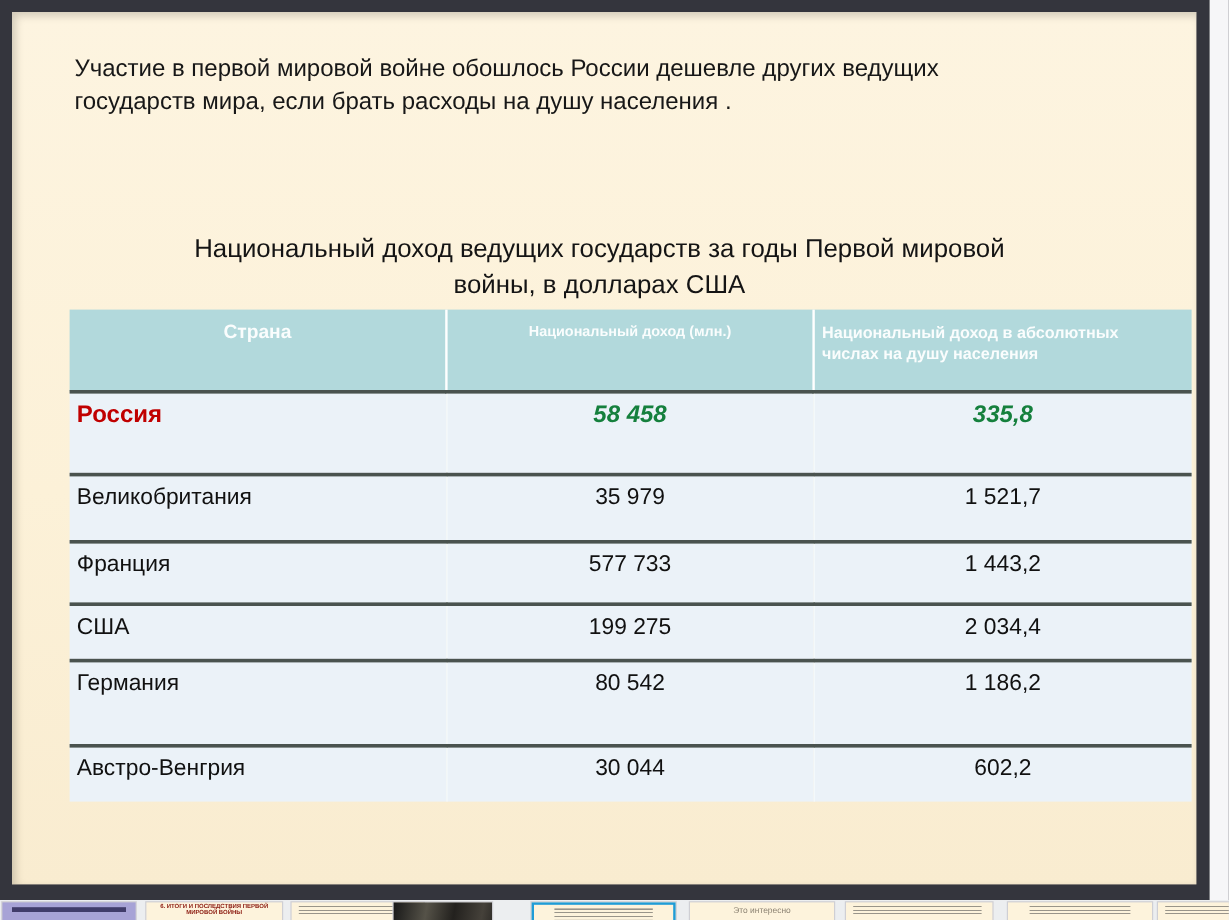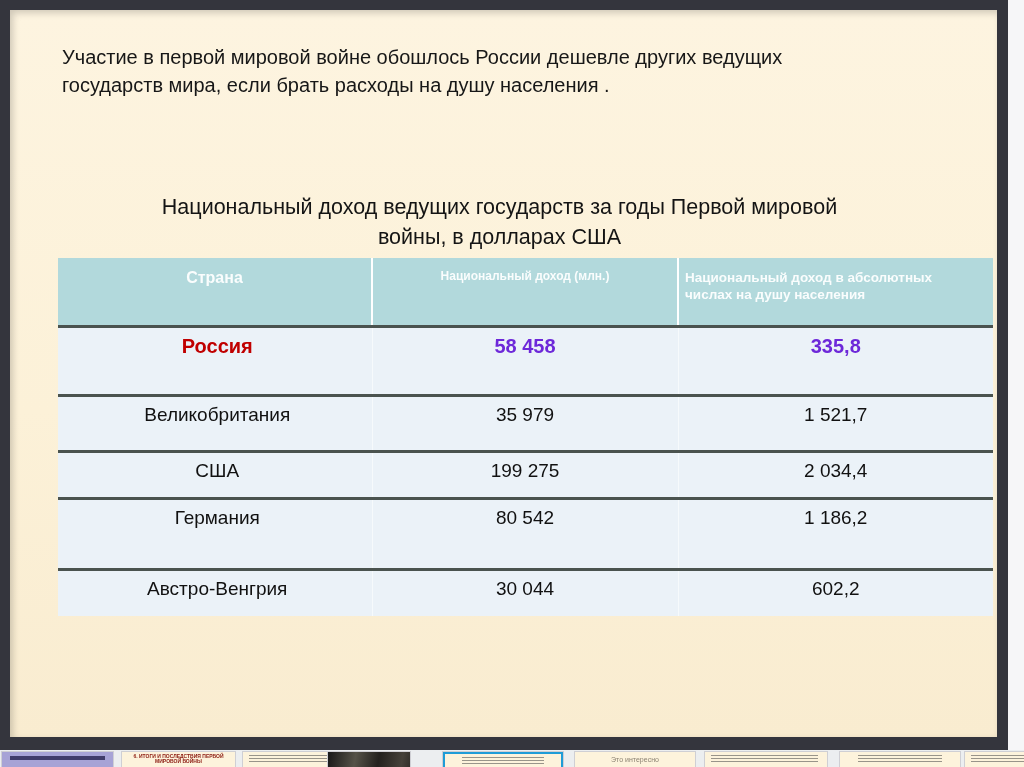--- a/index.html
+++ b/index.html
@@ -49,26 +49,26 @@
   }
   th.c1{width:314px;text-align:center;font-size:16px;}
   th.c2{width:306px;text-align:center;font-size:12px;border-left:2px solid #ffffff;}
   th.c3{width:315px;text-align:left;font-size:13.5px;line-height:17px;
         padding-left:6px;padding-right:24px;border-left:2px solid #ffffff;}
   .datatable tbody tr{border-top:3px solid #4a534f;background:#ebf2f8;}
   .datatable tbody td{
     vertical-align:top;box-sizing:border-box;padding-top:7px;
     font-size:19px;color:#111;
   }
-  td.country{text-align:center;padding-left:6px;}
+  td.country{text-align:left;padding-left:6px;}
   td.num{text-align:center;border-left:1px solid #f6fafc;}
   tr.h69{height:69px}tr.h56{height:56px}tr.h52{height:52px}
   tr.h47{height:47px}tr.h71{height:71px}tr.h47b{height:47px}
   tr.russia td.country{color:#c00000;font-weight:bold;font-size:20px;}
-  tr.russia td.num{color:#6d28d9;font-weight:bold;font-size:20px;}
+  tr.russia td.num{color:#15803d;font-weight:bold;font-size:20px;font-style:italic;}
 
   
   .filmstrip{
     position:absolute;left:0;top:750px;width:1024px;height:17px;
     background:#eceef0;overflow:hidden;
   }
   .thumb{
     position:absolute;top:2px;height:70px;background:#fdf3dc;
     box-shadow:0 0 0 1px #cfcfd4;box-sizing:border-box;overflow:hidden;
   }
@@ -121,20 +121,25 @@
           <tr class="russia h69">
             <td class="country">Россия</td>
             <td class="num">58 458</td>
             <td class="num">335,8</td>
           </tr>
           <tr class="h56">
             <td class="country">Великобритания</td>
             <td class="num">35 979</td>
             <td class="num">1 521,7</td>
           </tr>
+          <tr class="h52">
+            <td class="country">Франция</td>
+            <td class="num">577 733</td>
+            <td class="num">1 443,2</td>
+          </tr>
           <tr class="h47">
             <td class="country">США</td>
             <td class="num">199 275</td>
             <td class="num">2 034,4</td>
           </tr>
           <tr class="h71">
             <td class="country">Германия</td>
             <td class="num">80 542</td>
             <td class="num">1 186,2</td>
           </tr>

